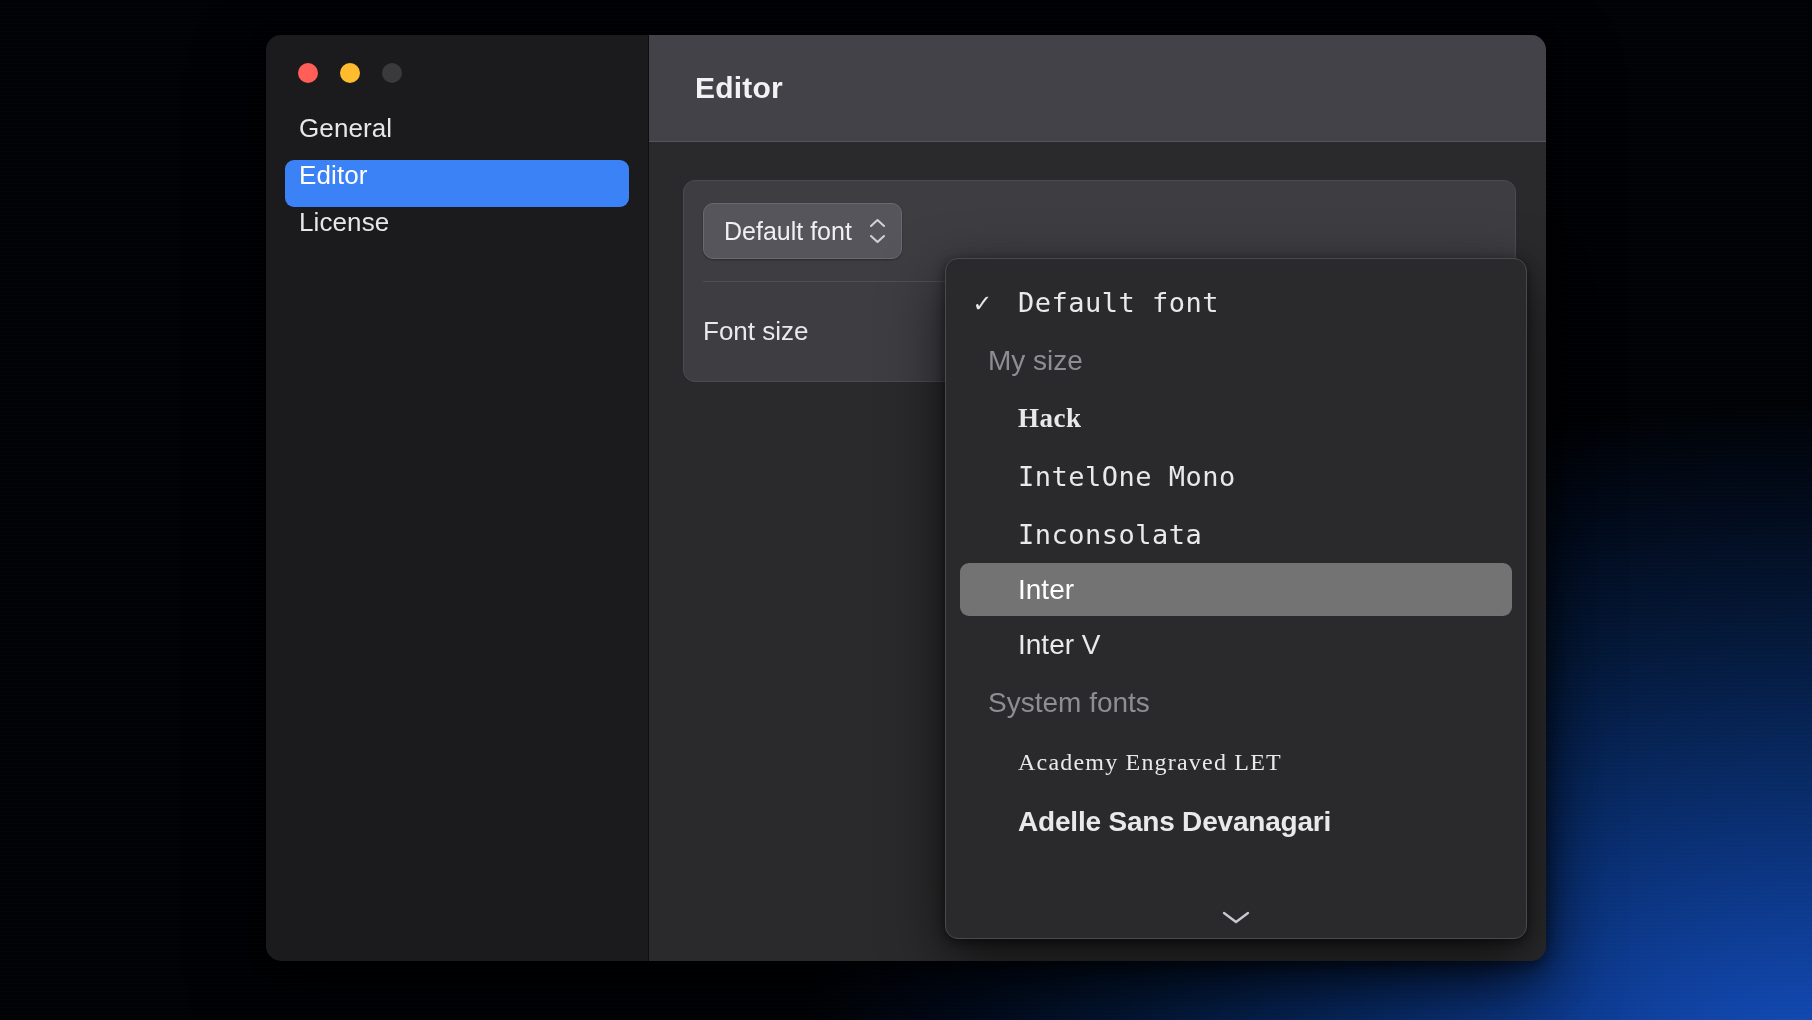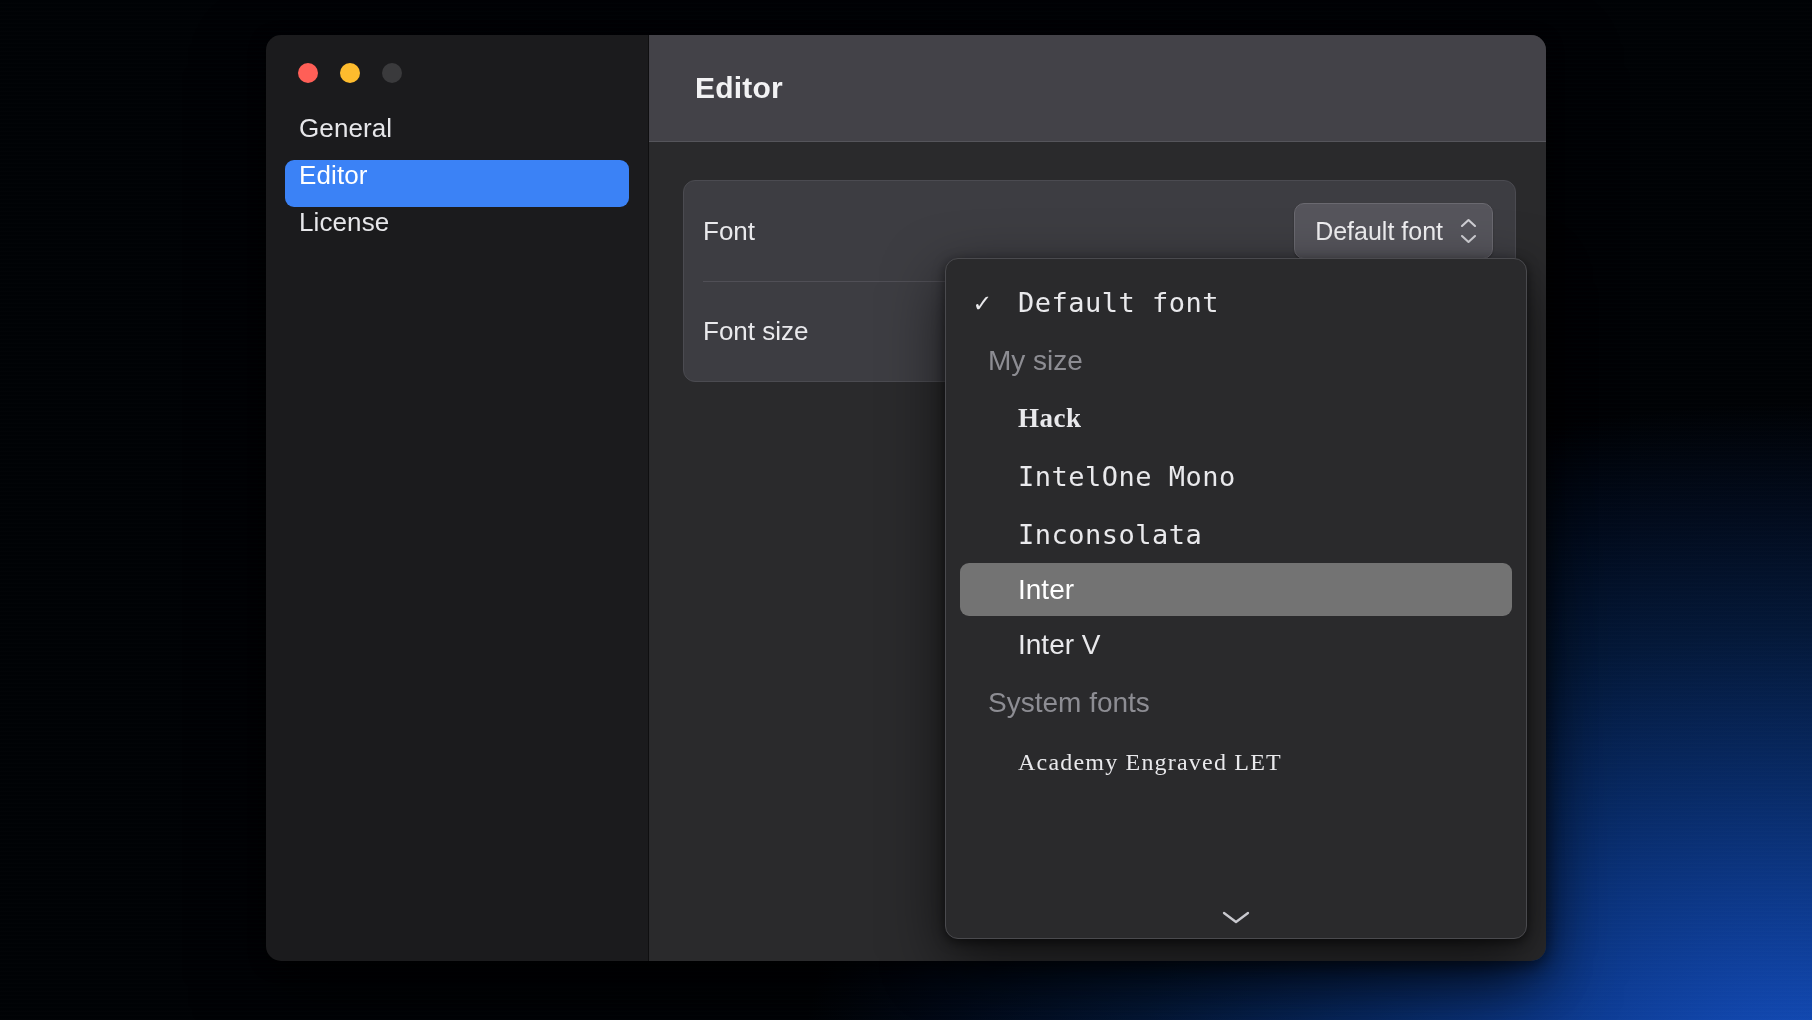--- a/index.html
+++ b/index.html
@@ -200,21 +200,20 @@
 
     <div class="main">
       <div class="header">
         <div class="header-title">Editor</div>
       </div>
 
       <div class="content">
         <div class="card">
 
           <div class="row">
-            <div class="row-label">Font</div>
             <div class="select-btn">
               <span>Default font</span>
               <span class="stepper-ic">
                 <svg width="19" height="11" viewBox="0 0 19 11" fill="none" aria-hidden="true">
                   <path d="M3 8 L9.5 2 L16 8" stroke="#e6e6ea" stroke-width="2.1" stroke-linecap="round" stroke-linejoin="round"></path>
                 </svg>
                 <svg width="19" height="11" viewBox="0 0 19 11" fill="none" aria-hidden="true">
                   <path d="M3 3 L9.5 9 L16 3" stroke="#e6e6ea" stroke-width="2.1" stroke-linecap="round" stroke-linejoin="round"></path>
                 </svg>
               </span>
@@ -271,20 +270,24 @@
 
   <div class="group-hd f-sans" style="height:60px">
     <span>System fonts</span>
   </div>
 
   <div class="mi f-serif-d" style="height:58px">
     <span class="mi-pad"></span>
     <span class="mi-label">Academy Engraved LET</span>
   </div>
 
+  <div class="mi f-sans-b" style="height:62px">
+    <span class="mi-pad"></span>
+    <span class="mi-label">Adelle Sans Devanagari</span>
+  </div>
 
   <div class="scroll-chev">
     <span>
       <svg width="34" height="18" viewBox="0 0 34 18" fill="none" aria-hidden="true">
         <path d="M5 5 L17 14 L29 5" stroke="#c9c9cf" stroke-width="2.3" stroke-linecap="round" stroke-linejoin="round"></path>
       </svg>
     </span>
   </div>
 
 </div>

